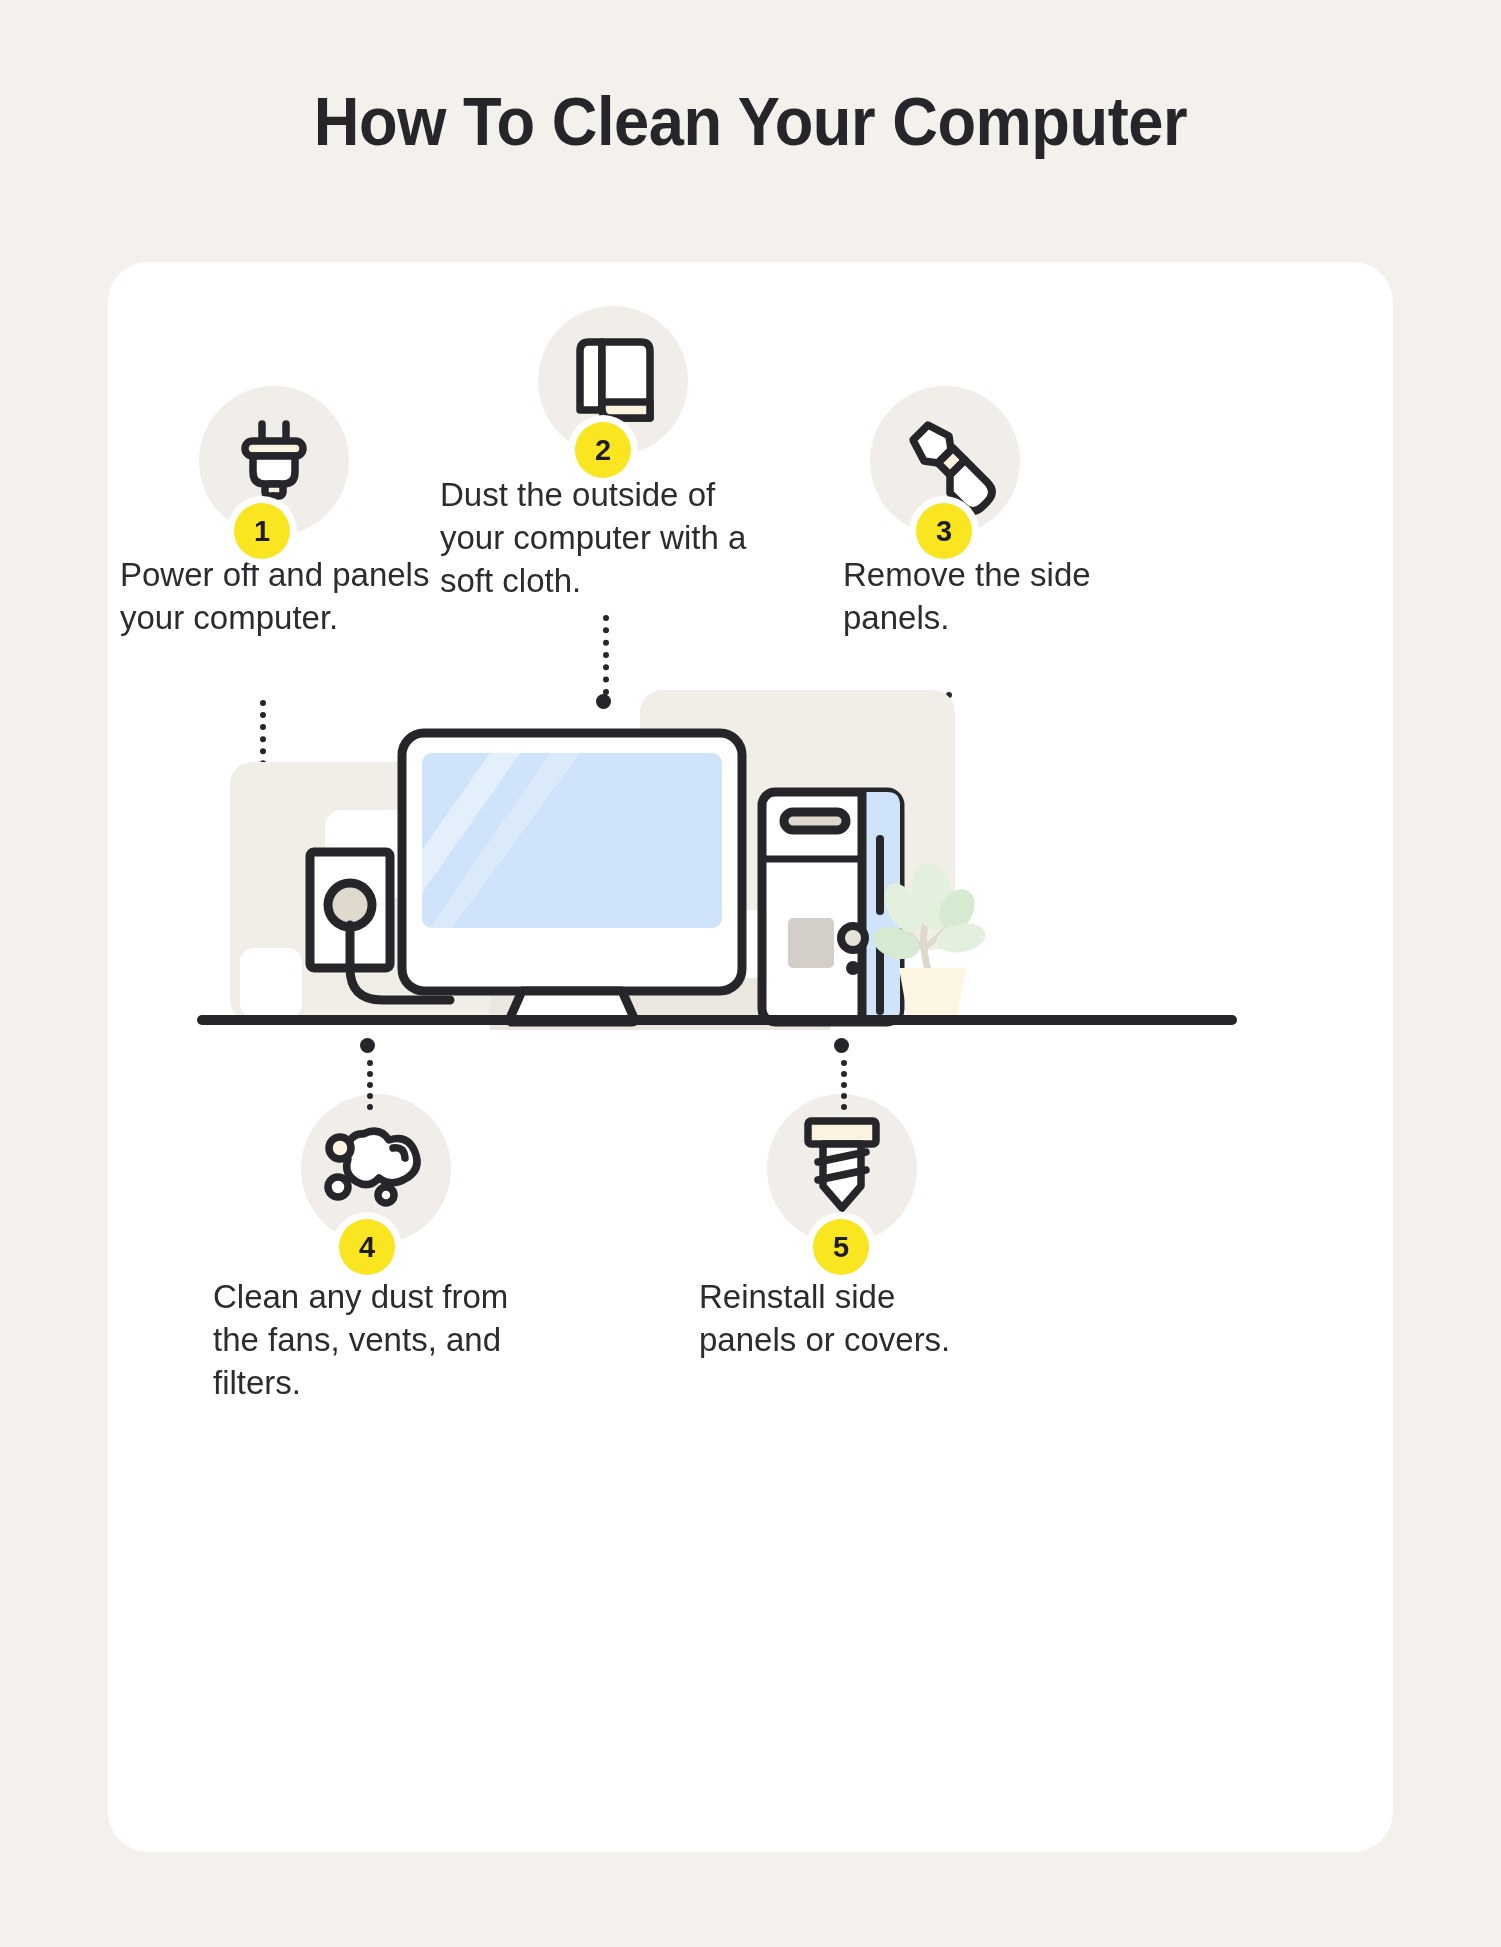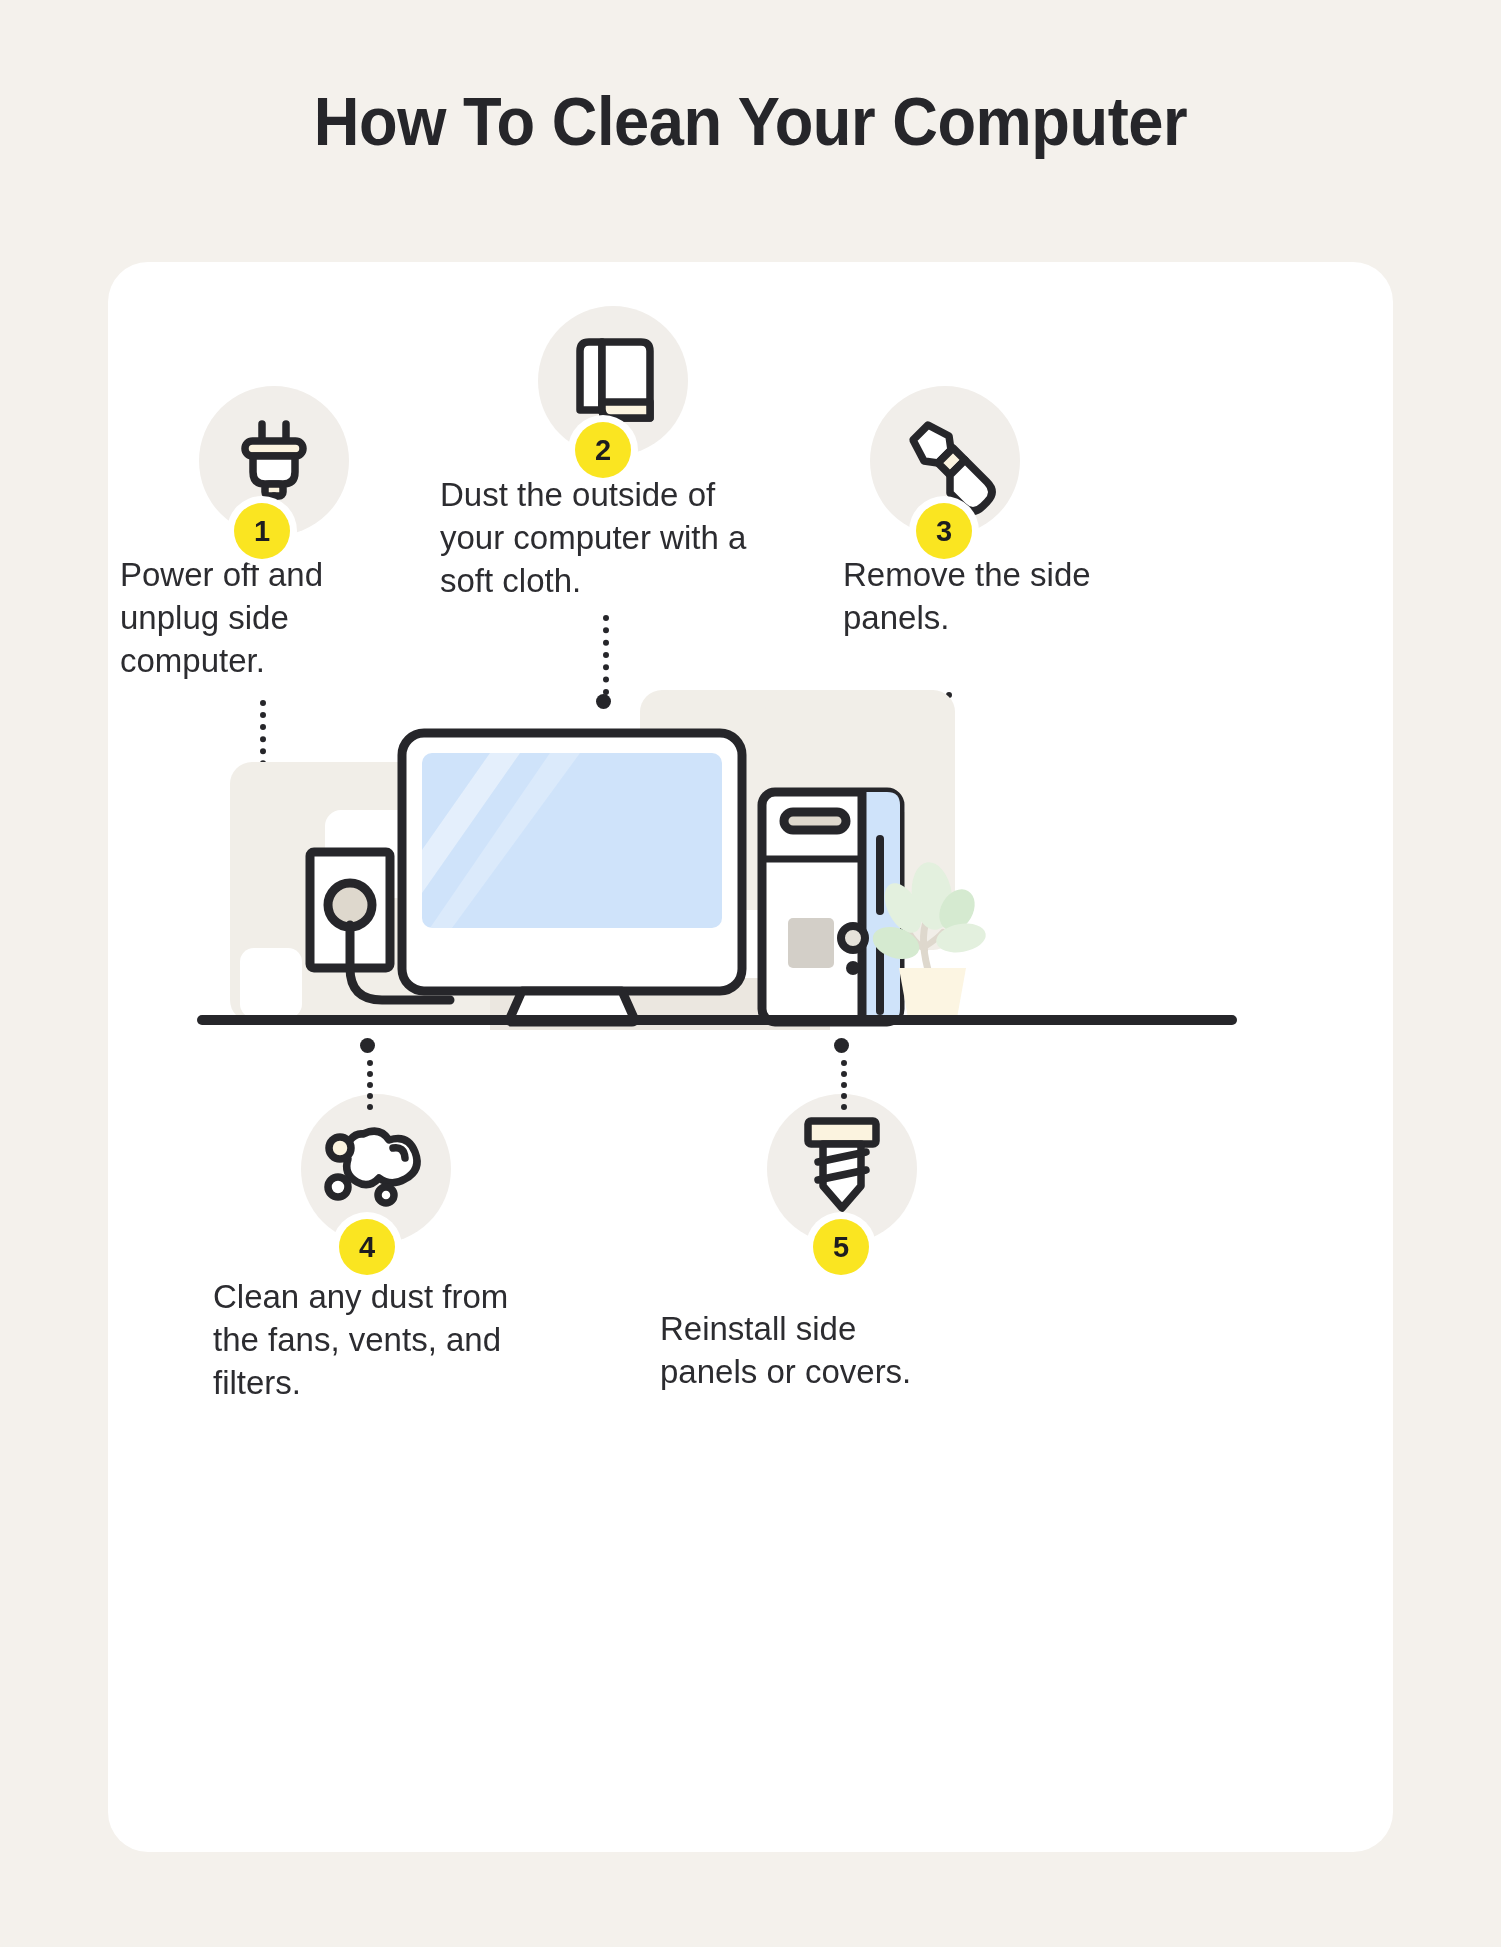--- a/index.html
+++ b/index.html
@@ -83,21 +83,21 @@
   #step3-circle { left:870px; top:386px; }
   #step3-badge  { left:916px; top:503px; }
   #step3-text   { left:843px; top:553px; width:250px; }
 
   #step4-circle { left:301px; top:1094px; }
   #step4-badge  { left:339px; top:1219px; }
   #step4-text   { left:213px; top:1275px; width:315px; }
 
   #step5-circle { left:767px; top:1094px; }
   #step5-badge  { left:813px; top:1219px; }
-  #step5-text   { left:660px; top:1275px; width:290px;margin-top:32px; }
+  #step5-text   { left:699px; top:1275px; width:290px; }
 
   
   #conn1 { left:260px; top:700px; height:175px; }
   #conn1-dot { left:270px; top:881px; }
 
   #conn2 { left:603px; top:615px; height:80px; }
   #conn2-dot { left:596px; top:694px; }
 
   #conn3 { left:946px; top:692px; height:130px; }
   #conn3-dot { left:919px; top:827px; }
@@ -124,21 +124,21 @@
       <path d="M63 38 L63 55"></path>
       <path d="M87 38 L87 55"></path>
       <rect x="46" y="55" width="58" height="15" rx="7.5" fill="#fbf3df"></rect>
       <path d="M54 70 L54 86 Q54 98 66 98 L84 98 Q96 98 96 86 L96 70 Z" fill="#ffffff"></path>
       <rect x="66" y="98" width="18" height="12" rx="4" fill="#fbf3df"></rect>
       <path d="M75 110 L75 128"></path>
     </g>
   </svg>
 </div>
 <div class="badge" id="step1-badge">1</div>
-<div class="step-text" id="step1-text">Power off and unplug side computer.</div>
+<div class="step-text" id="step1-text">Power off and panels your computer.</div>
 <div class="dots-v" id="conn1"></div>
 <div class="dot-end" id="conn1-dot"></div>
 
 <div class="icon-circle" id="step2-circle">
   <svg width="150" height="150" viewBox="0 0 150 150">
     <g fill="#ffffff" stroke="#26262a" stroke-width="7.5" stroke-linejoin="round">
       <path d="M42 45 Q42 36 51 36 L64 36 L64 104 L42 104 Z"></path>
       <path d="M64 36 L103 36 Q112 36 112 45 L112 112 L73 112 Q64 112 64 103 Z"></path>
       <path d="M64 96 L112 96 L112 112 L73 112 Q64 112 64 103 Z" fill="#fbf3df"></path>
     </g>

